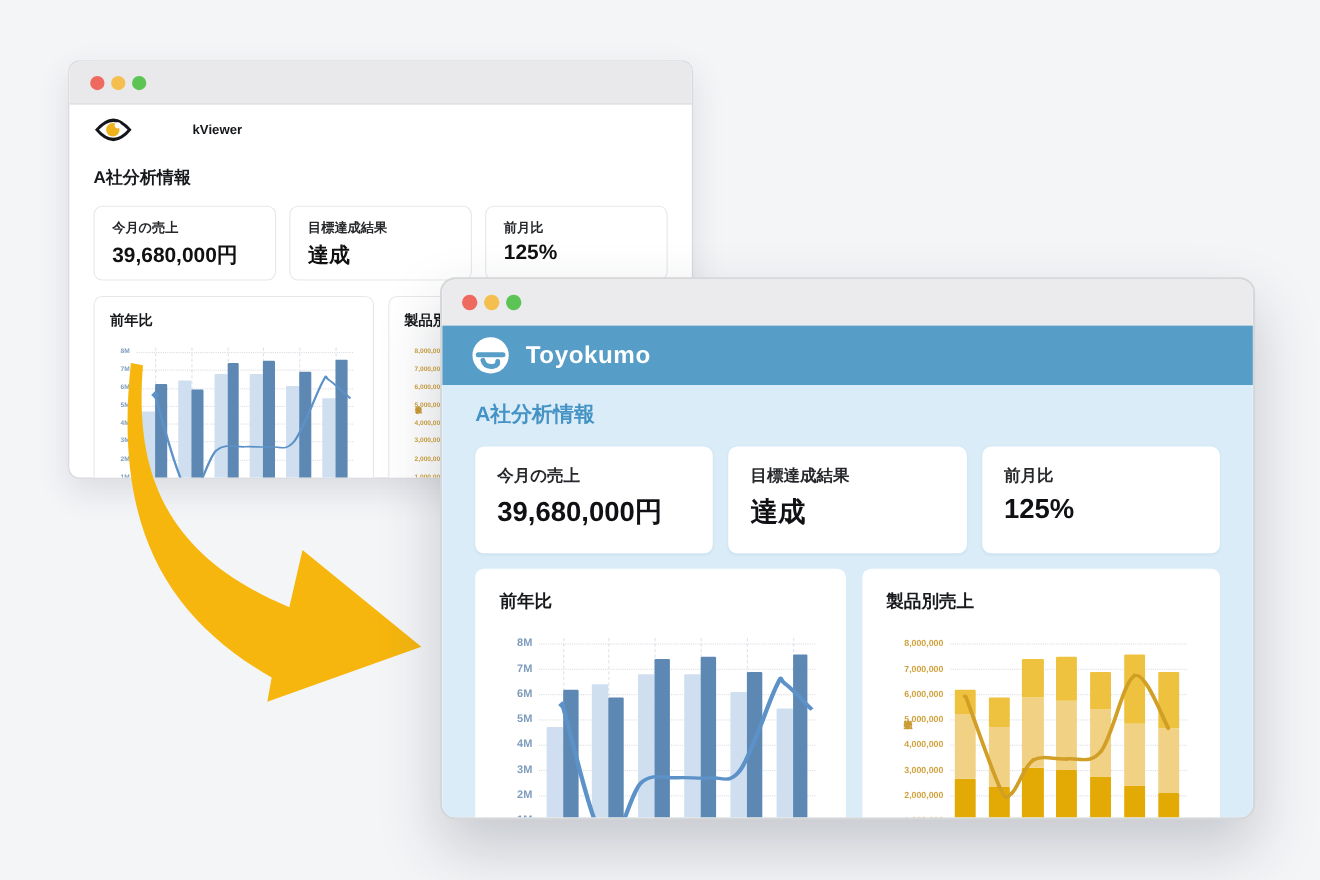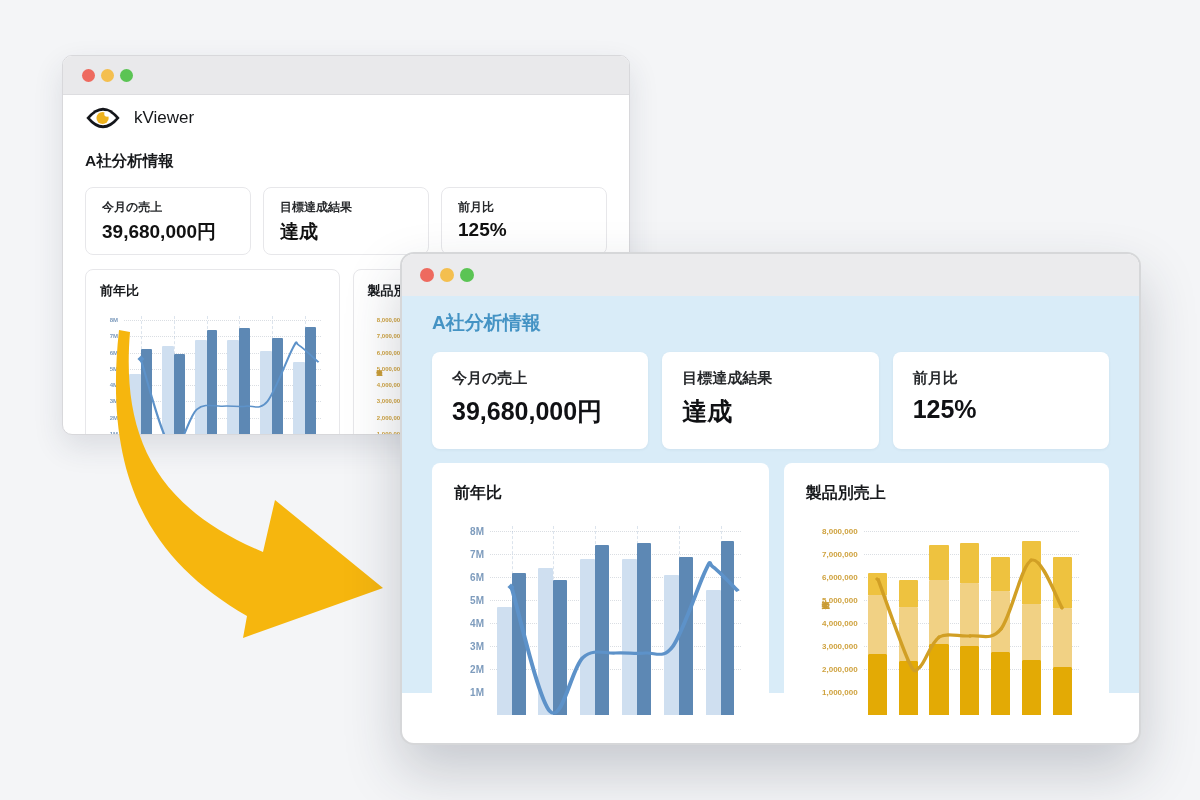--- a/index.html
+++ b/index.html
@@ -8,21 +8,21 @@
   .window{position:absolute;background:#fff;overflow:hidden;}
   
   #back-window{left:62px;top:55px;width:566px;height:378px;border-radius:10px;
     border:1px solid #d8d8db;box-shadow:0 12px 30px rgba(40,50,70,.12);z-index:1;}
   #back-window .titlebar{height:38px;background:#e9e9eb;border-bottom:1px solid #dddde0;
     display:flex;align-items:center;padding-left:19px;gap:6px;}
   .dot{width:13px;height:13px;border-radius:50%;}
   .dot.red{background:#ee6a5f}.dot.yellow{background:#f4bf4f}.dot.green{background:#5bc454}
   #back-window .body{padding:0 22px;}
   .logo-row{display:flex;align-items:center;gap:13px;margin-top:9px;height:28px;}
-  .kv-name{font-size:17px;font-weight:400;color:#15171a;}
+  .kv-name{font-size:12px;font-weight:700;color:#15171a;margin-left:41px;}
   .bw-title{margin-top:19px;font-size:15.5px;font-weight:800;color:#17191c;}
   .cards{display:flex;gap:12px;margin-top:15px;}
   #back-window .card{flex:1;height:68px;border:1px solid #e7e7ea;border-radius:8px;
     padding:11px 16px;box-sizing:border-box;background:#fff;}
   #back-window .card .label{font-size:12px;font-weight:800;color:#26282b;}
   #back-window .card .value{font-size:19px;font-weight:800;color:#111;margin-top:3px;}
   .chart-row{display:flex;gap:13px;margin-top:14px;align-items:flex-start;}
   #back-window .chart-card{flex:1;border:1px solid #e7e7ea;border-radius:8px;
     padding:12px 14px;height:215px;box-sizing:border-box;background:#fff;}
   #back-window .chart-title{font-size:13px;font-weight:800;color:#17191c;}
@@ -222,20 +222,28 @@
   <path d="M130,332 C122,430 150,505 263,552 L275,500 L383,588 L243,638 L247,616
            C150,560 103,478 119,330 Z" fill="#f6b60e"></path>
 </svg>
 
 <div class="window" id="front-window">
   <div class="titlebar">
     <span class="dot red"></span>
     <span class="dot yellow"></span>
     <span class="dot green"></span>
   </div>
+  <div class="blue-header">
+    <svg class="tk-logo" viewBox="0 0 36 36">
+      <circle cx="18" cy="18" r="16.5" fill="#ffffff"></circle>
+      <rect x="4.5" y="15.2" width="27" height="4.6" rx="2.3" fill="#569dc8"></rect>
+      <path d="M11,22.5 q1.5,6.5 9.5,5.5 q4.5,-0.8 4,-4.5" fill="none" stroke="#569dc8" stroke-width="4.4" stroke-linecap="round"></path>
+    </svg>
+    <span class="brand">Toyokumo</span>
+  </div>
   <div class="content">
     <div class="fw-title">A社分析情報</div>
     <div class="cards">
       <div class="card">
         <div class="label">今月の売上</div>
         <div class="value">39,680,000円</div>
       </div>
       <div class="card">
         <div class="label">目標達成結果</div>
         <div class="value">達成</div>

